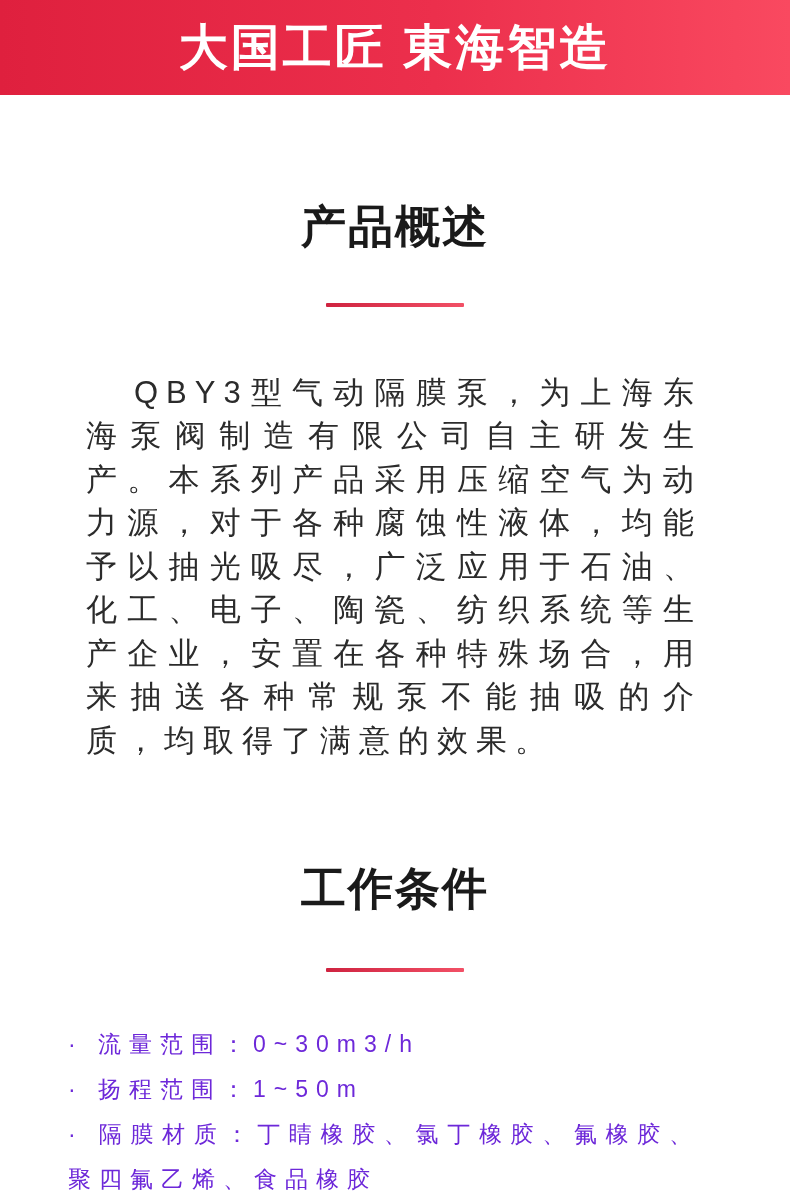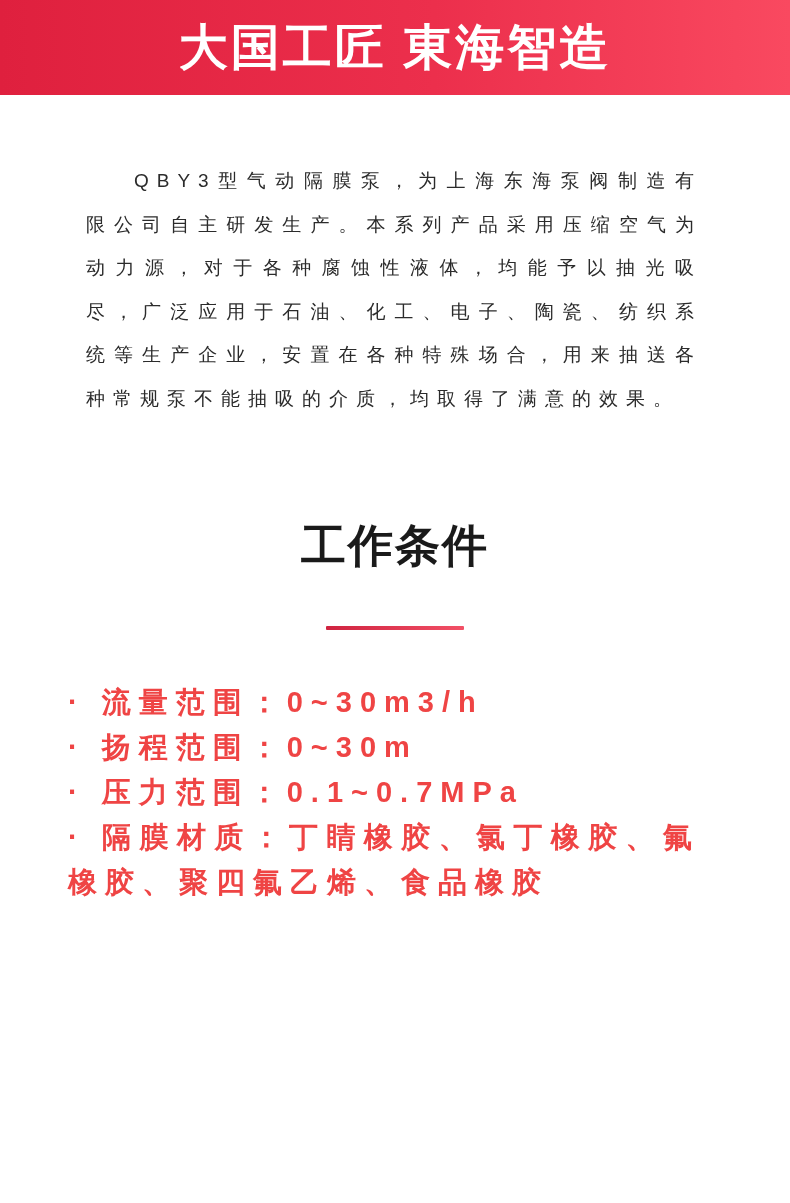--- a/index.html
+++ b/index.html
@@ -49,57 +49,59 @@
   }
   .title-underline {
     width: 138px;
     height: 4px;
     margin: 15px auto 0 auto;
     background: linear-gradient(90deg, #cf2340 0%, #f25066 100%);
     border-radius: 1px;
   }
   .overview-paragraph {
     margin: 64px 88px 0 86px;
-    font-size: 19px;
+    font-size: 31px;
     line-height: 43.5px;
     letter-spacing: 8px;
     text-align: justify;
     text-indent: 48px;
     color: #2b2b2b;
   }
   .conditions-list {
     margin: 50px 90px 0 68px;
     padding: 0;
     list-style: none;
   }
   .conditions-list li {
-    font-size: 29px;
+    font-size: 23px;
     line-height: 45px;
     letter-spacing: 8px;
     text-align: justify;
-    color: #ef4444;
-    font-weight: bold;
+    color: #6d28d9;
   }
 </style>
 </head>
 <body>
 
 <header class="banner">
   <div class="banner-title">大国工匠 東海智造</div>
 </header>
 
 <section>
+  <div class="section-header first">
+    <h2 class="section-title">产品概述</h2>
+    <div class="title-underline"></div>
+  </div>
   <p class="overview-paragraph">QBY3型气动隔膜泵，为上海东海泵阀制造有限公司自主研发生产。本系列产品采用压缩空气为动力源，对于各种腐蚀性液体，均能予以抽光吸尽，广泛应用于石油、化工、电子、陶瓷、纺织系统等生产企业，安置在各种特殊场合，用来抽送各种常规泵不能抽吸的介质，均取得了满意的效果。</p>
 </section>
 
 <section>
   <div class="section-header second">
     <h2 class="section-title">工作条件</h2>
     <div class="title-underline"></div>
   </div>
   <ul class="conditions-list">
     <li>· 流量范围：0~30m3/h</li>
-    <li>· 扬程范围：0~30m</li>
-    <li>· 压力范围：0.1~0.7MPa</li>
+    <li>· 扬程范围：1~50m</li>
     <li>· 隔膜材质：丁睛橡胶、氯丁橡胶、氟橡胶、聚四氟乙烯、食品橡胶</li>
 
   </ul>
 </section>
 
 </body></html>

